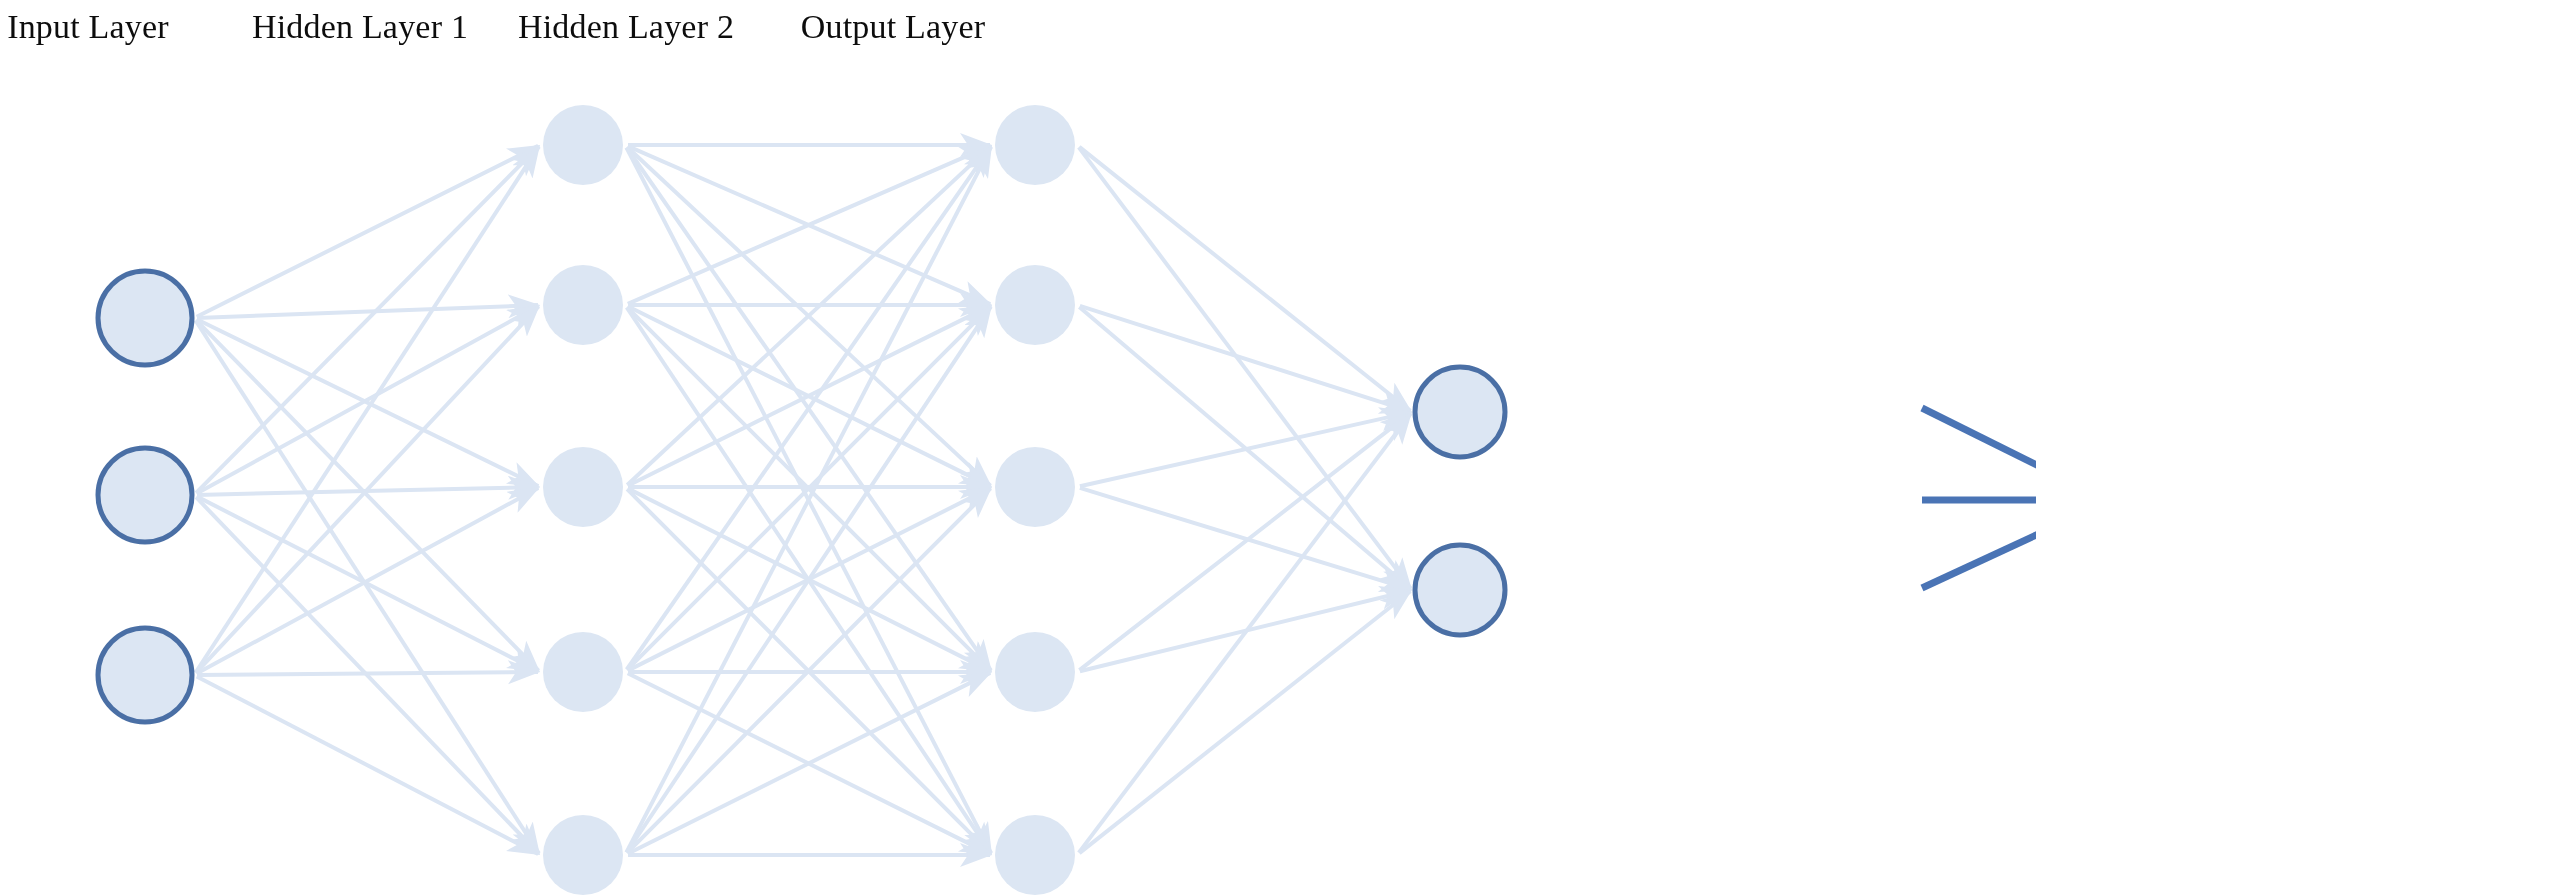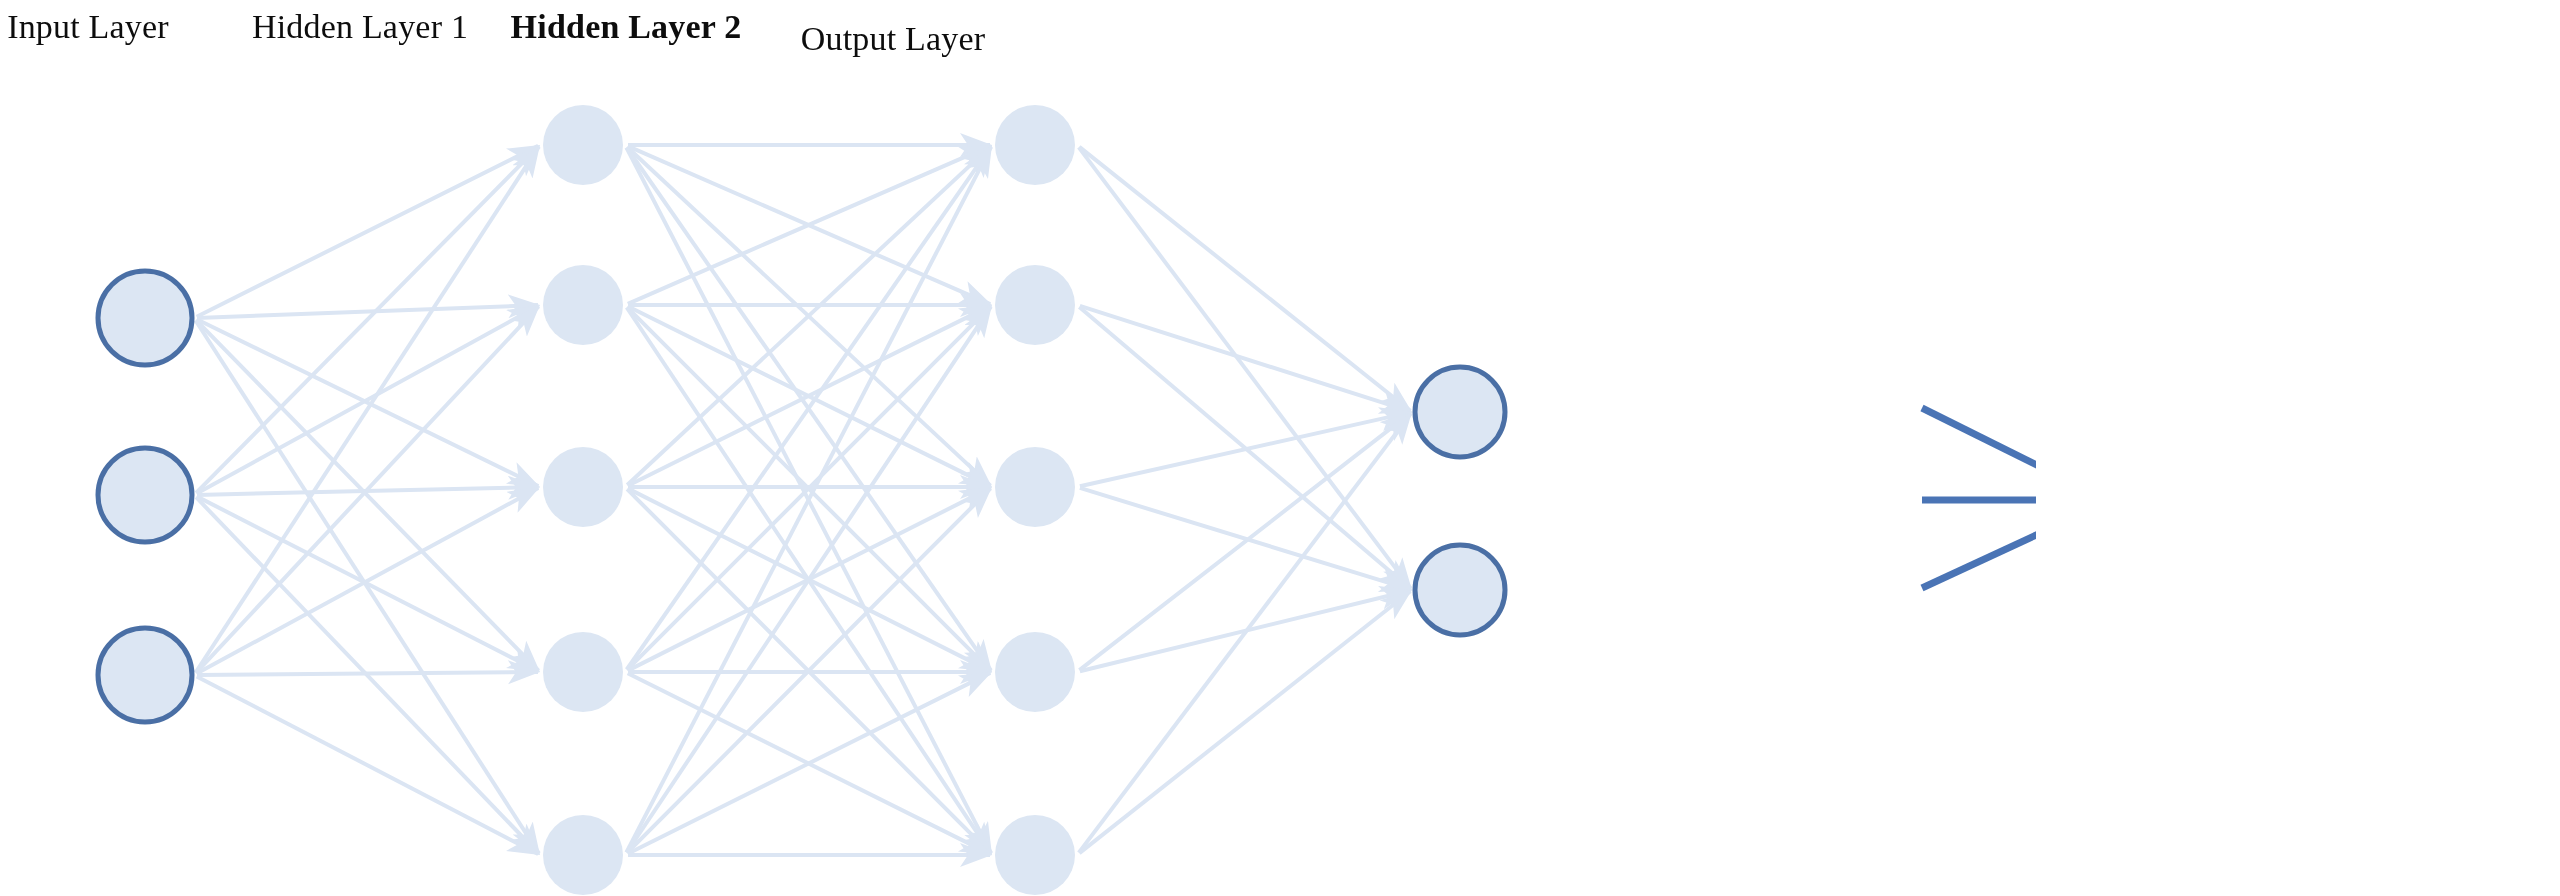--- a/index.html
+++ b/index.html
@@ -139,22 +139,22 @@
         <circle cx="1035" cy="672" r="40" fill="#dce6f3" stroke="none"></circle>
         <circle cx="1035" cy="855" r="40" fill="#dce6f3" stroke="none"></circle>
         <circle cx="1460" cy="412" r="45" fill="#dce6f3" stroke="#4a6fa5" stroke-width="5"></circle>
         <circle cx="1460" cy="590" r="45" fill="#dce6f3" stroke="#4a6fa5" stroke-width="5"></circle>
       </g>
   </svg>
 
   <div id="layer-labels">
       <div class="layer-label" style="left: 88px; top: 8px;">Input Layer</div>
       <div class="layer-label" style="left: 360px; top: 8px; text-align: center;">Hidden Layer 1</div>
-      <div class="layer-label" style="left: 626px; top: 8px; font-weight: bold;">Hidden Layer 2</div>
-      <div class="layer-label" style="left: 893px; top: 20px;">Output Layer</div>
+      <div class="layer-label" style="left: 626px; top: 8px;">Hidden Layer 2</div>
+      <div class="layer-label" style="left: 893px; top: 8px;">Output Layer</div>
     </div>
 
   <div class="panel-title" id="sn-title" style="left: 2240px; top: 182px; font-style: italic;">Single Neuron</div>
   <div class="bias-label" id="sn-bias" style="left: 2158px; top: 182px;">b</div>
 
   <svg class="layer" viewBox="0 0 2560 896">
     <g id="single-neuron">
         <line x1="1922" y1="408" x2="2103" y2="498" stroke="#4a74b5" stroke-width="7"></line>
         <line x1="1922" y1="500" x2="2103" y2="500" stroke="#4a74b5" stroke-width="7" marker-end="url(#blueArrow)"></line>
         <line x1="1922" y1="588" x2="2103" y2="504" stroke="#4a74b5" stroke-width="7"></line>

